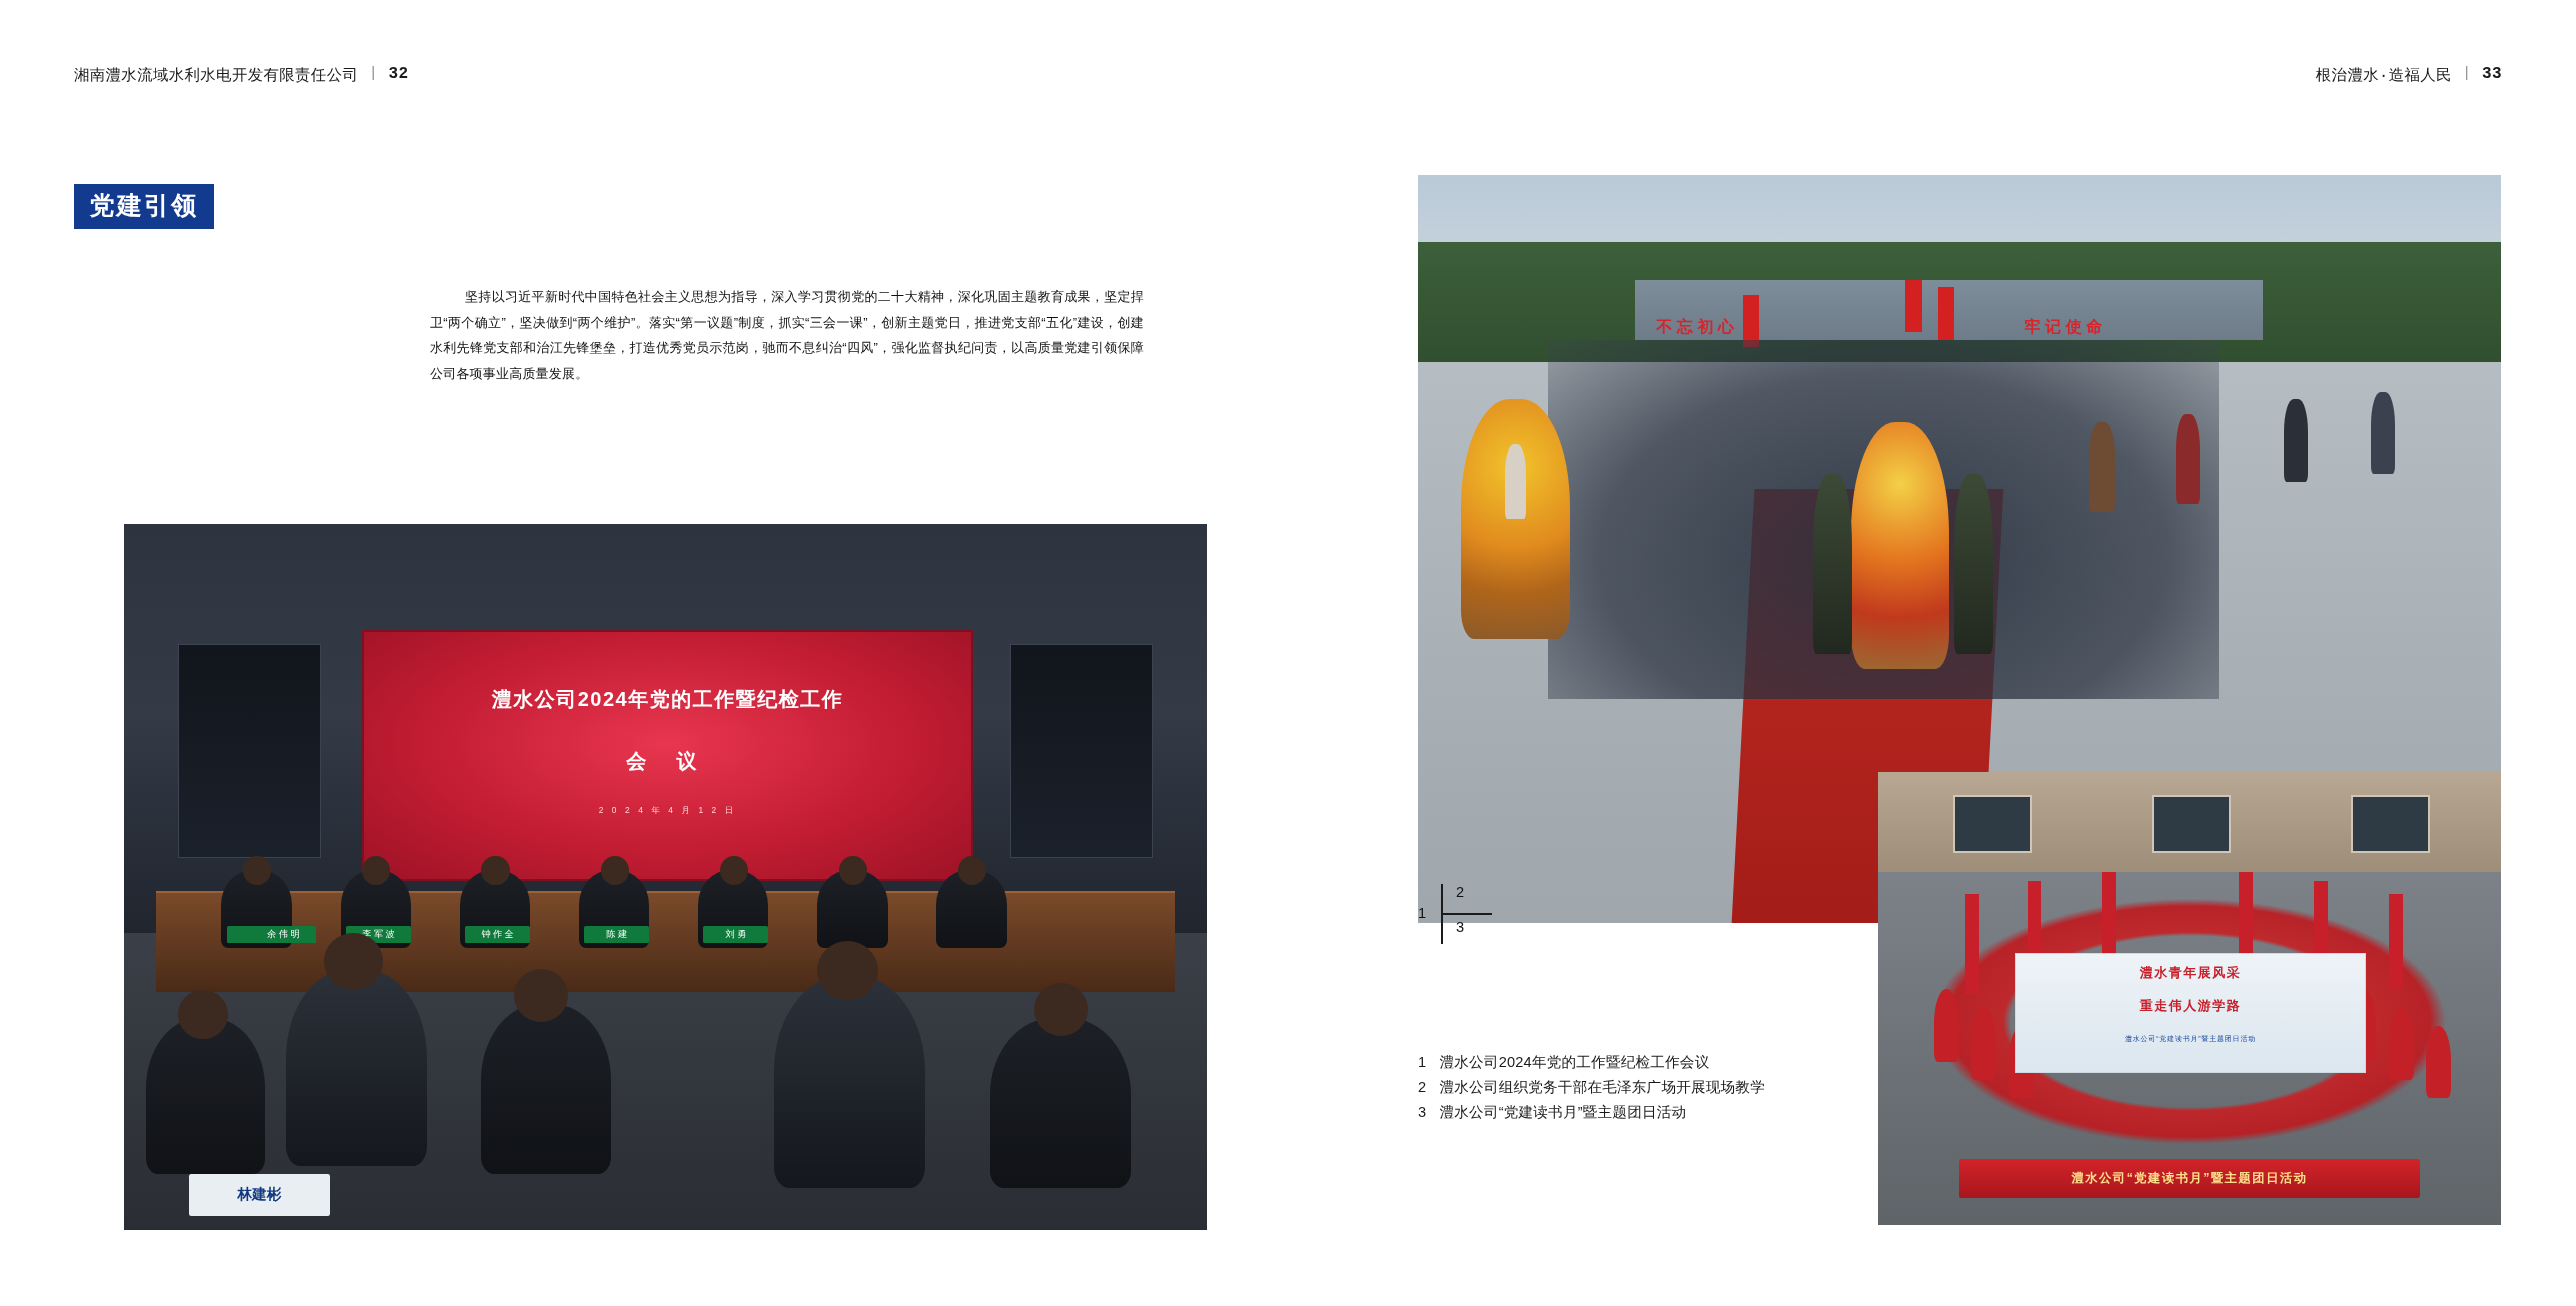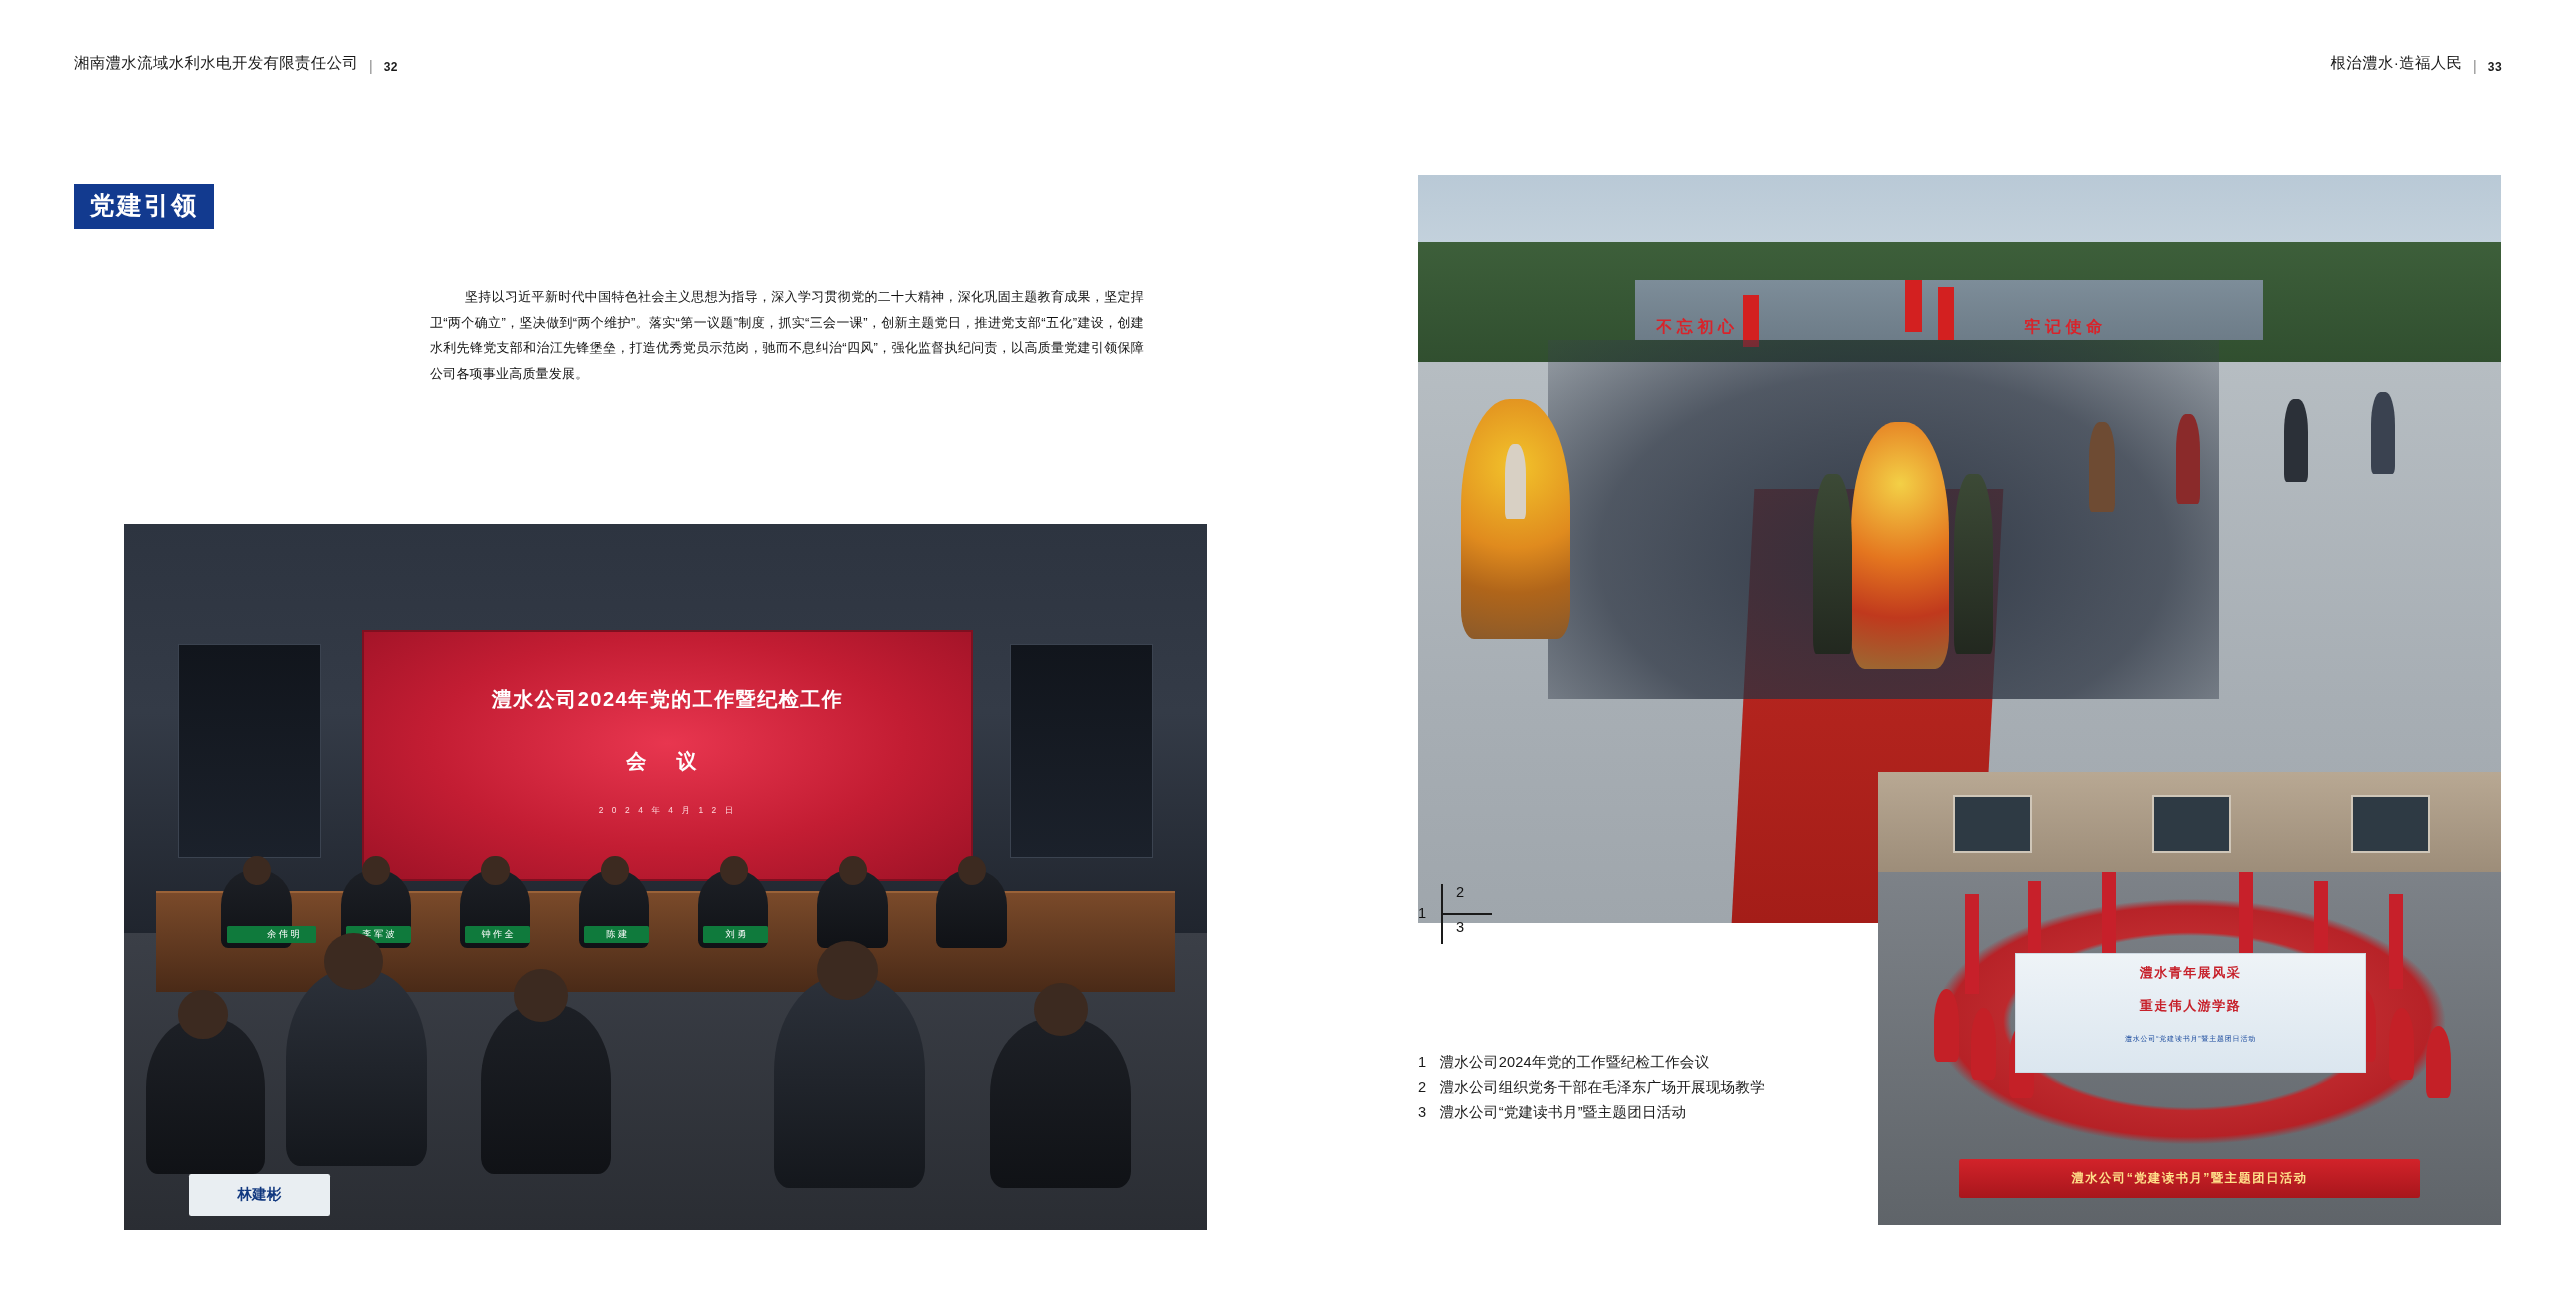--- a/index.html
+++ b/index.html
@@ -11,38 +11,39 @@
     width: 2576px;
     height: 1306px;
     position: relative;
     font-family: "Liberation Sans", sans-serif;
     overflow: hidden;
   }
 
   
   .runhead {
     position: absolute;
-    top: 53px;
+    top: 65px;
     font-size: 15.4px;
     color: #1a1a1a;
     letter-spacing: 0.4px;
     white-space: nowrap;
     display: flex;
-    align-items: flex-end;
+    align-items: flex-start;
     gap: 10.7px;
+    font-family: Liberation Mono, monospace;
   }
   .runhead-left { left: 74px; }
   .runhead-right { right: 74px; }
   .runhead .sep {
     color: #8a8a8a;
     font-size: 14px;
   }
   .runhead .pageno {
     font-weight: bold;
-    font-size: 12px;
+    font-size: 16px;
   }
 
   
   .section-tag {
     position: absolute;
     left: 74px;
     top: 184px;
     background: #123a8f;
     color: #ffffff;
     font-size: 25px;

